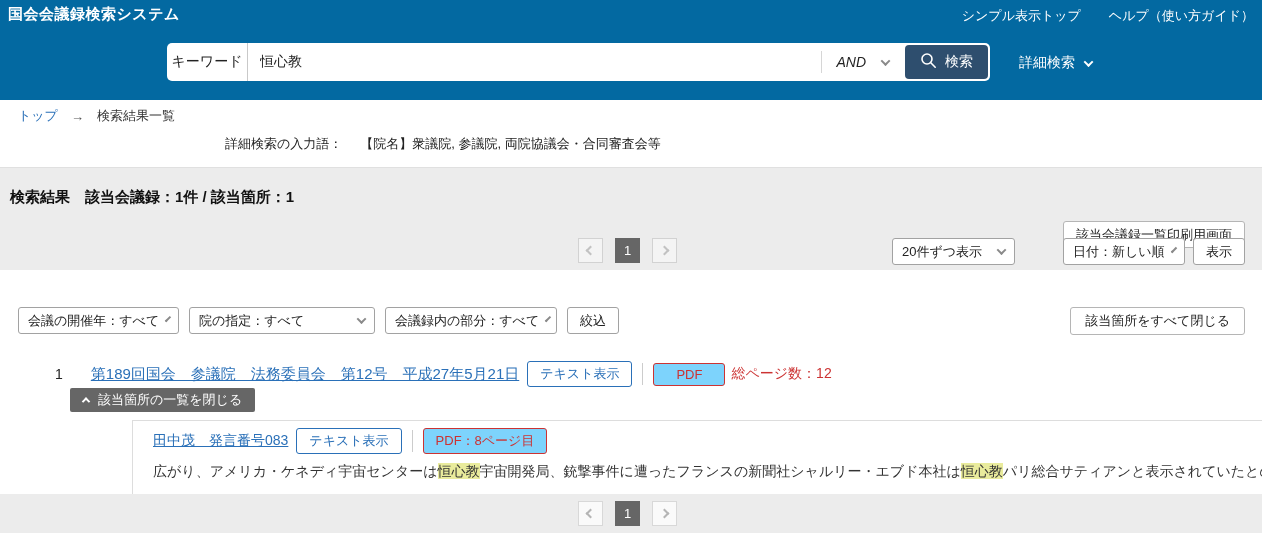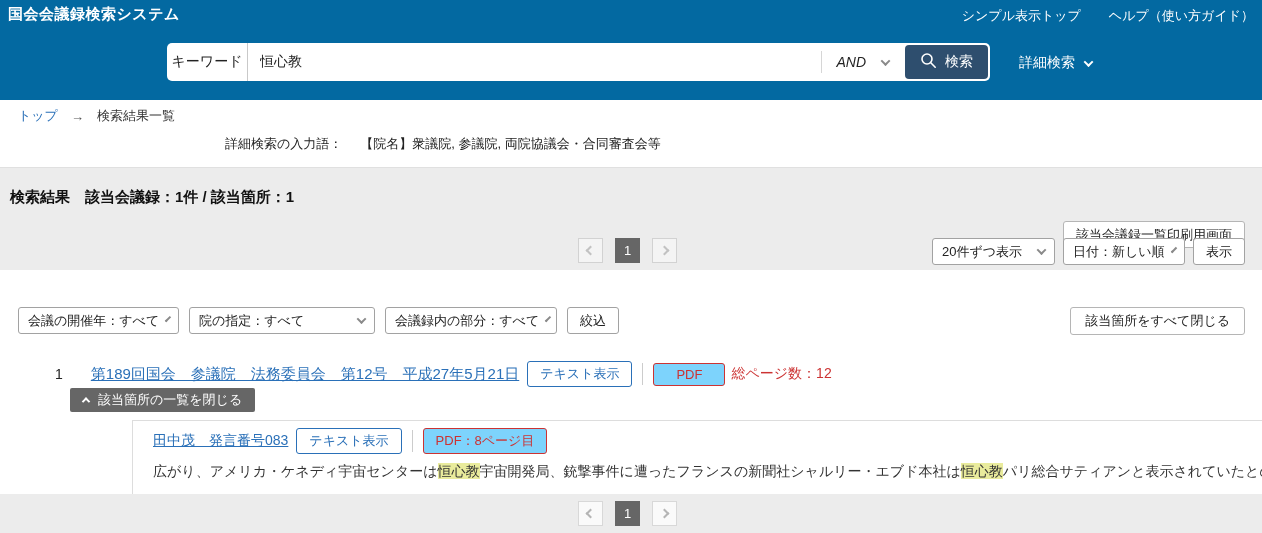--- a/index.html
+++ b/index.html
@@ -143,21 +143,21 @@
       <div class="pg-btn">
           <span class="chev right"></span>
         </div>
     </div>
 
     <div class="controls">
       <div class="sel" style="width:123px;">
         <span>20件ずつ表示</span>
         <span class="chev down gray"></span>
       </div>
-      <div class="sel" style="width:122px;">
+      <div class="sel" style="width:122px;margin-left:40px;">
         <span>日付：新しい順</span>
         <span class="chev down gray"></span>
       </div>
       <button class="btn-plain">表示</button>
     </div>
   </div>
 
   <div class="filter-row">
     <div class="sel" style="width:161px;">
       <span>会議の開催年：すべて</span>

